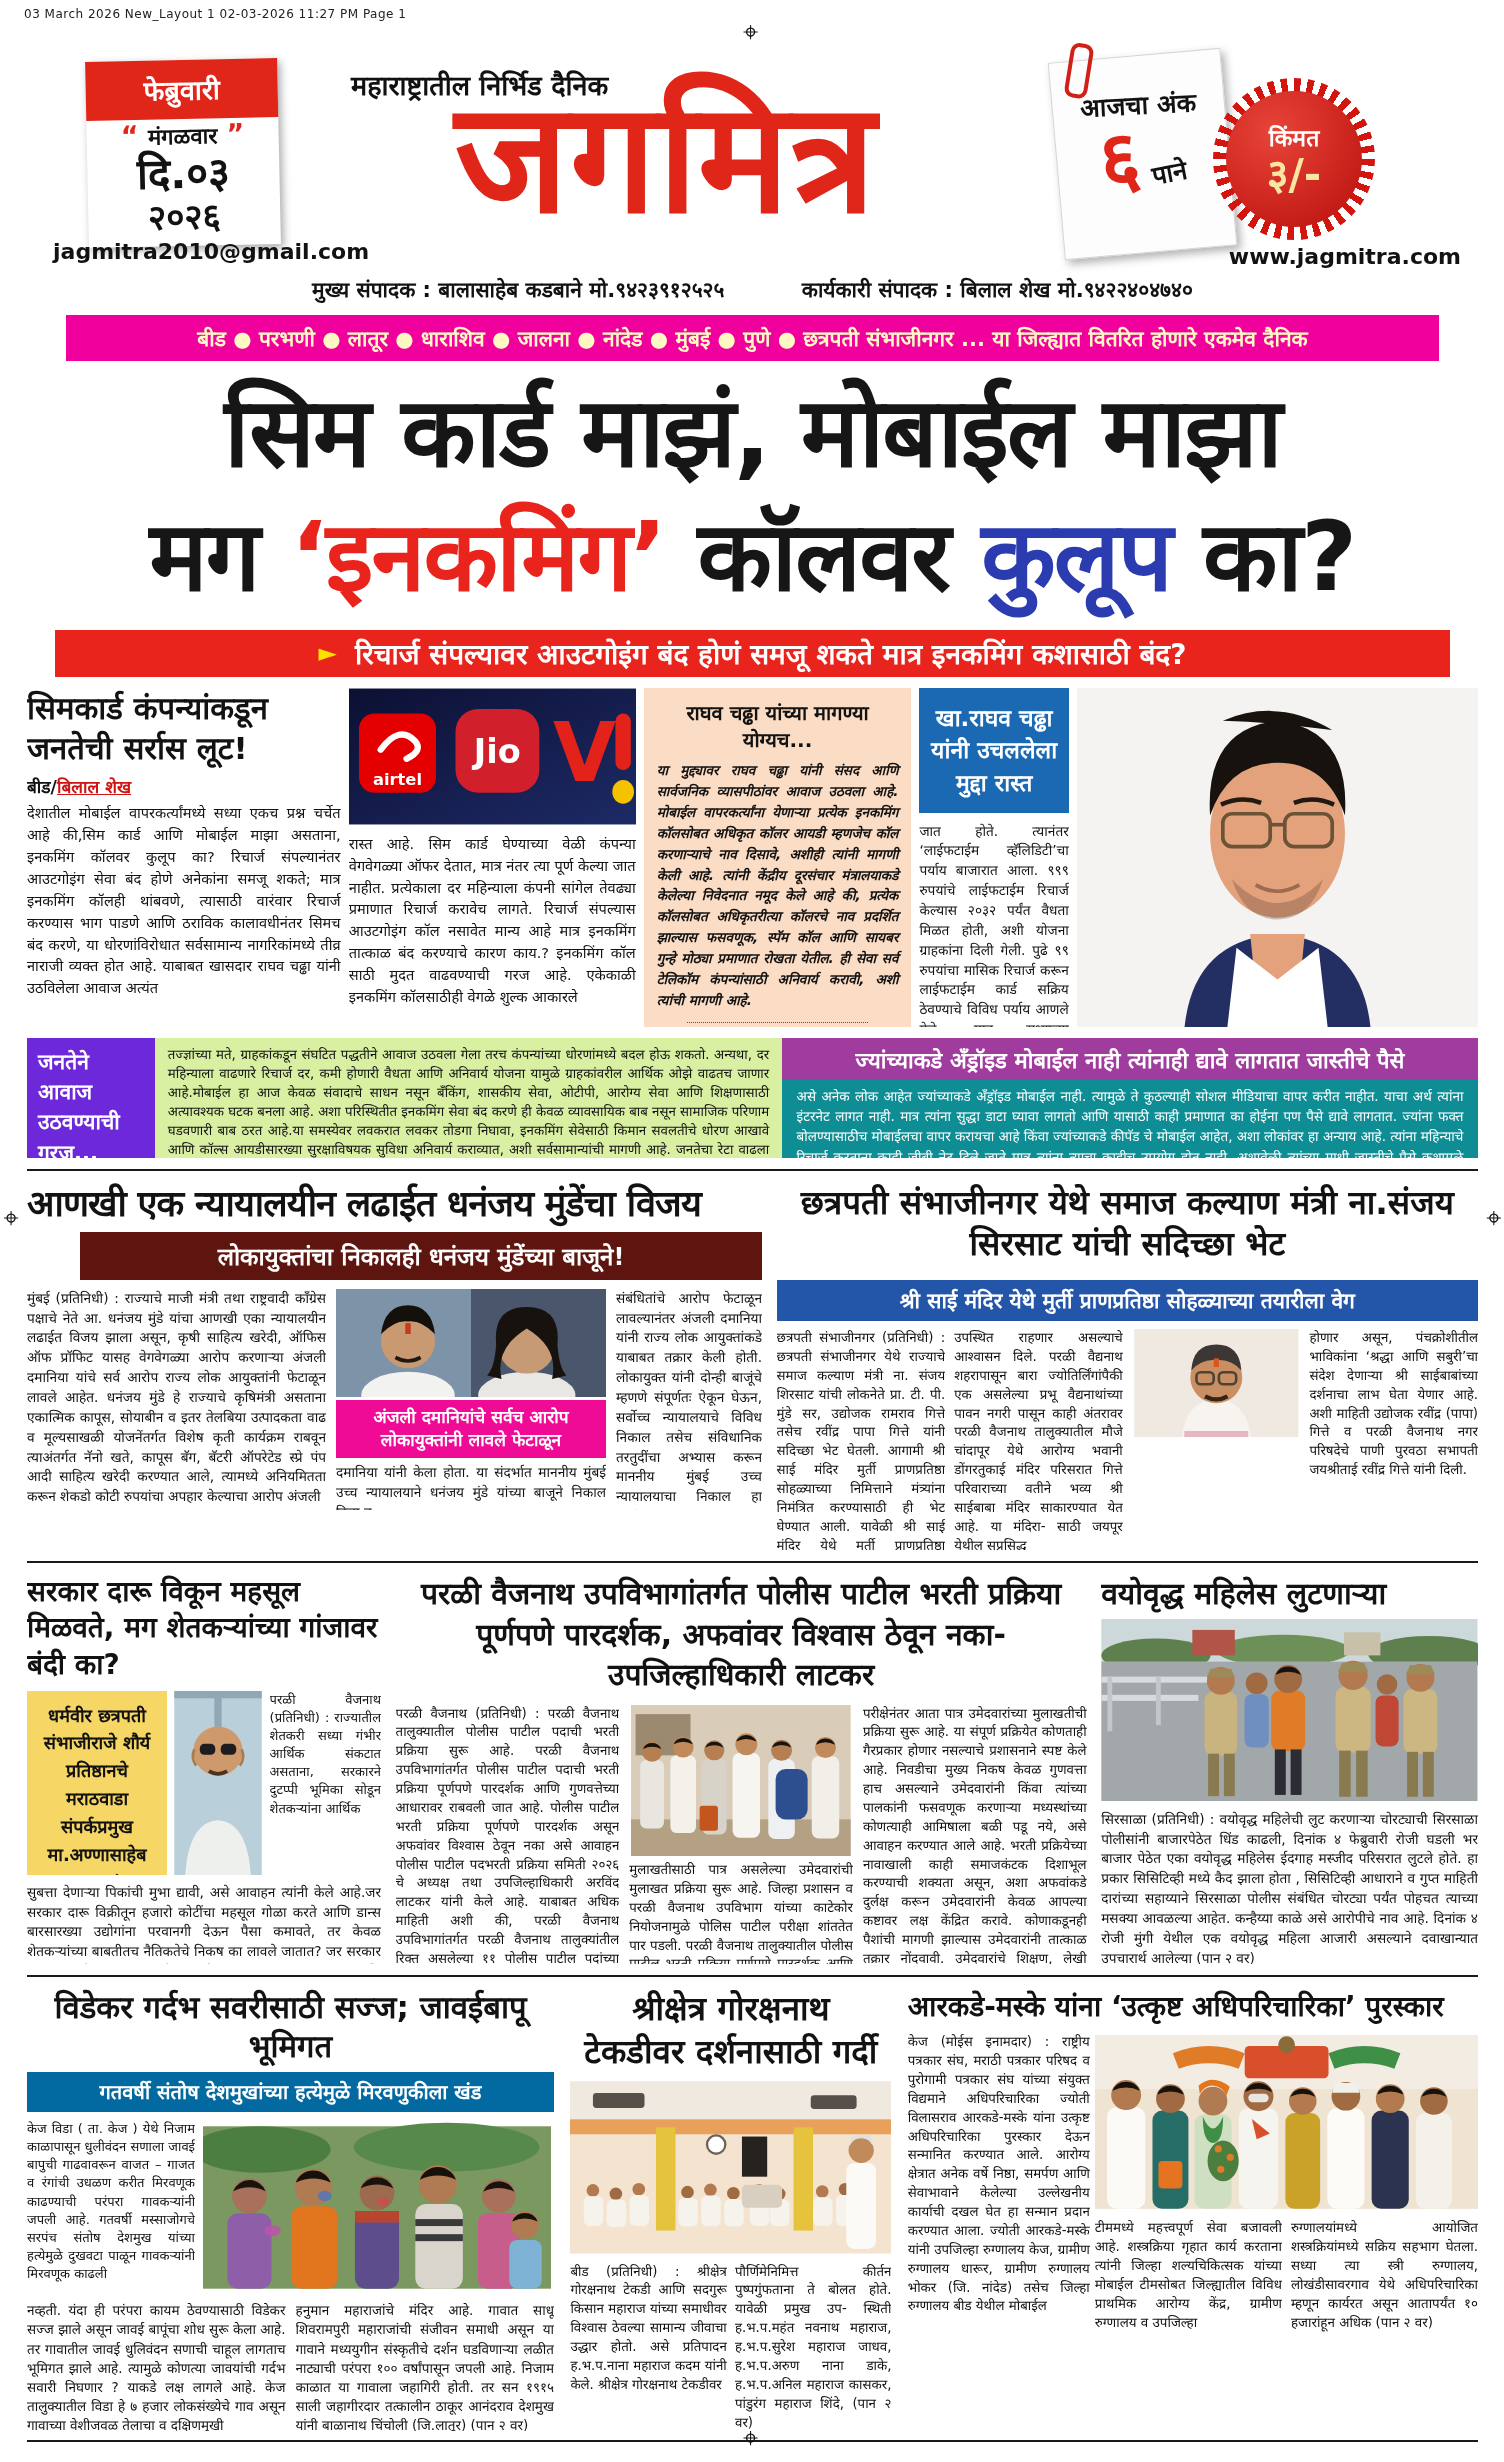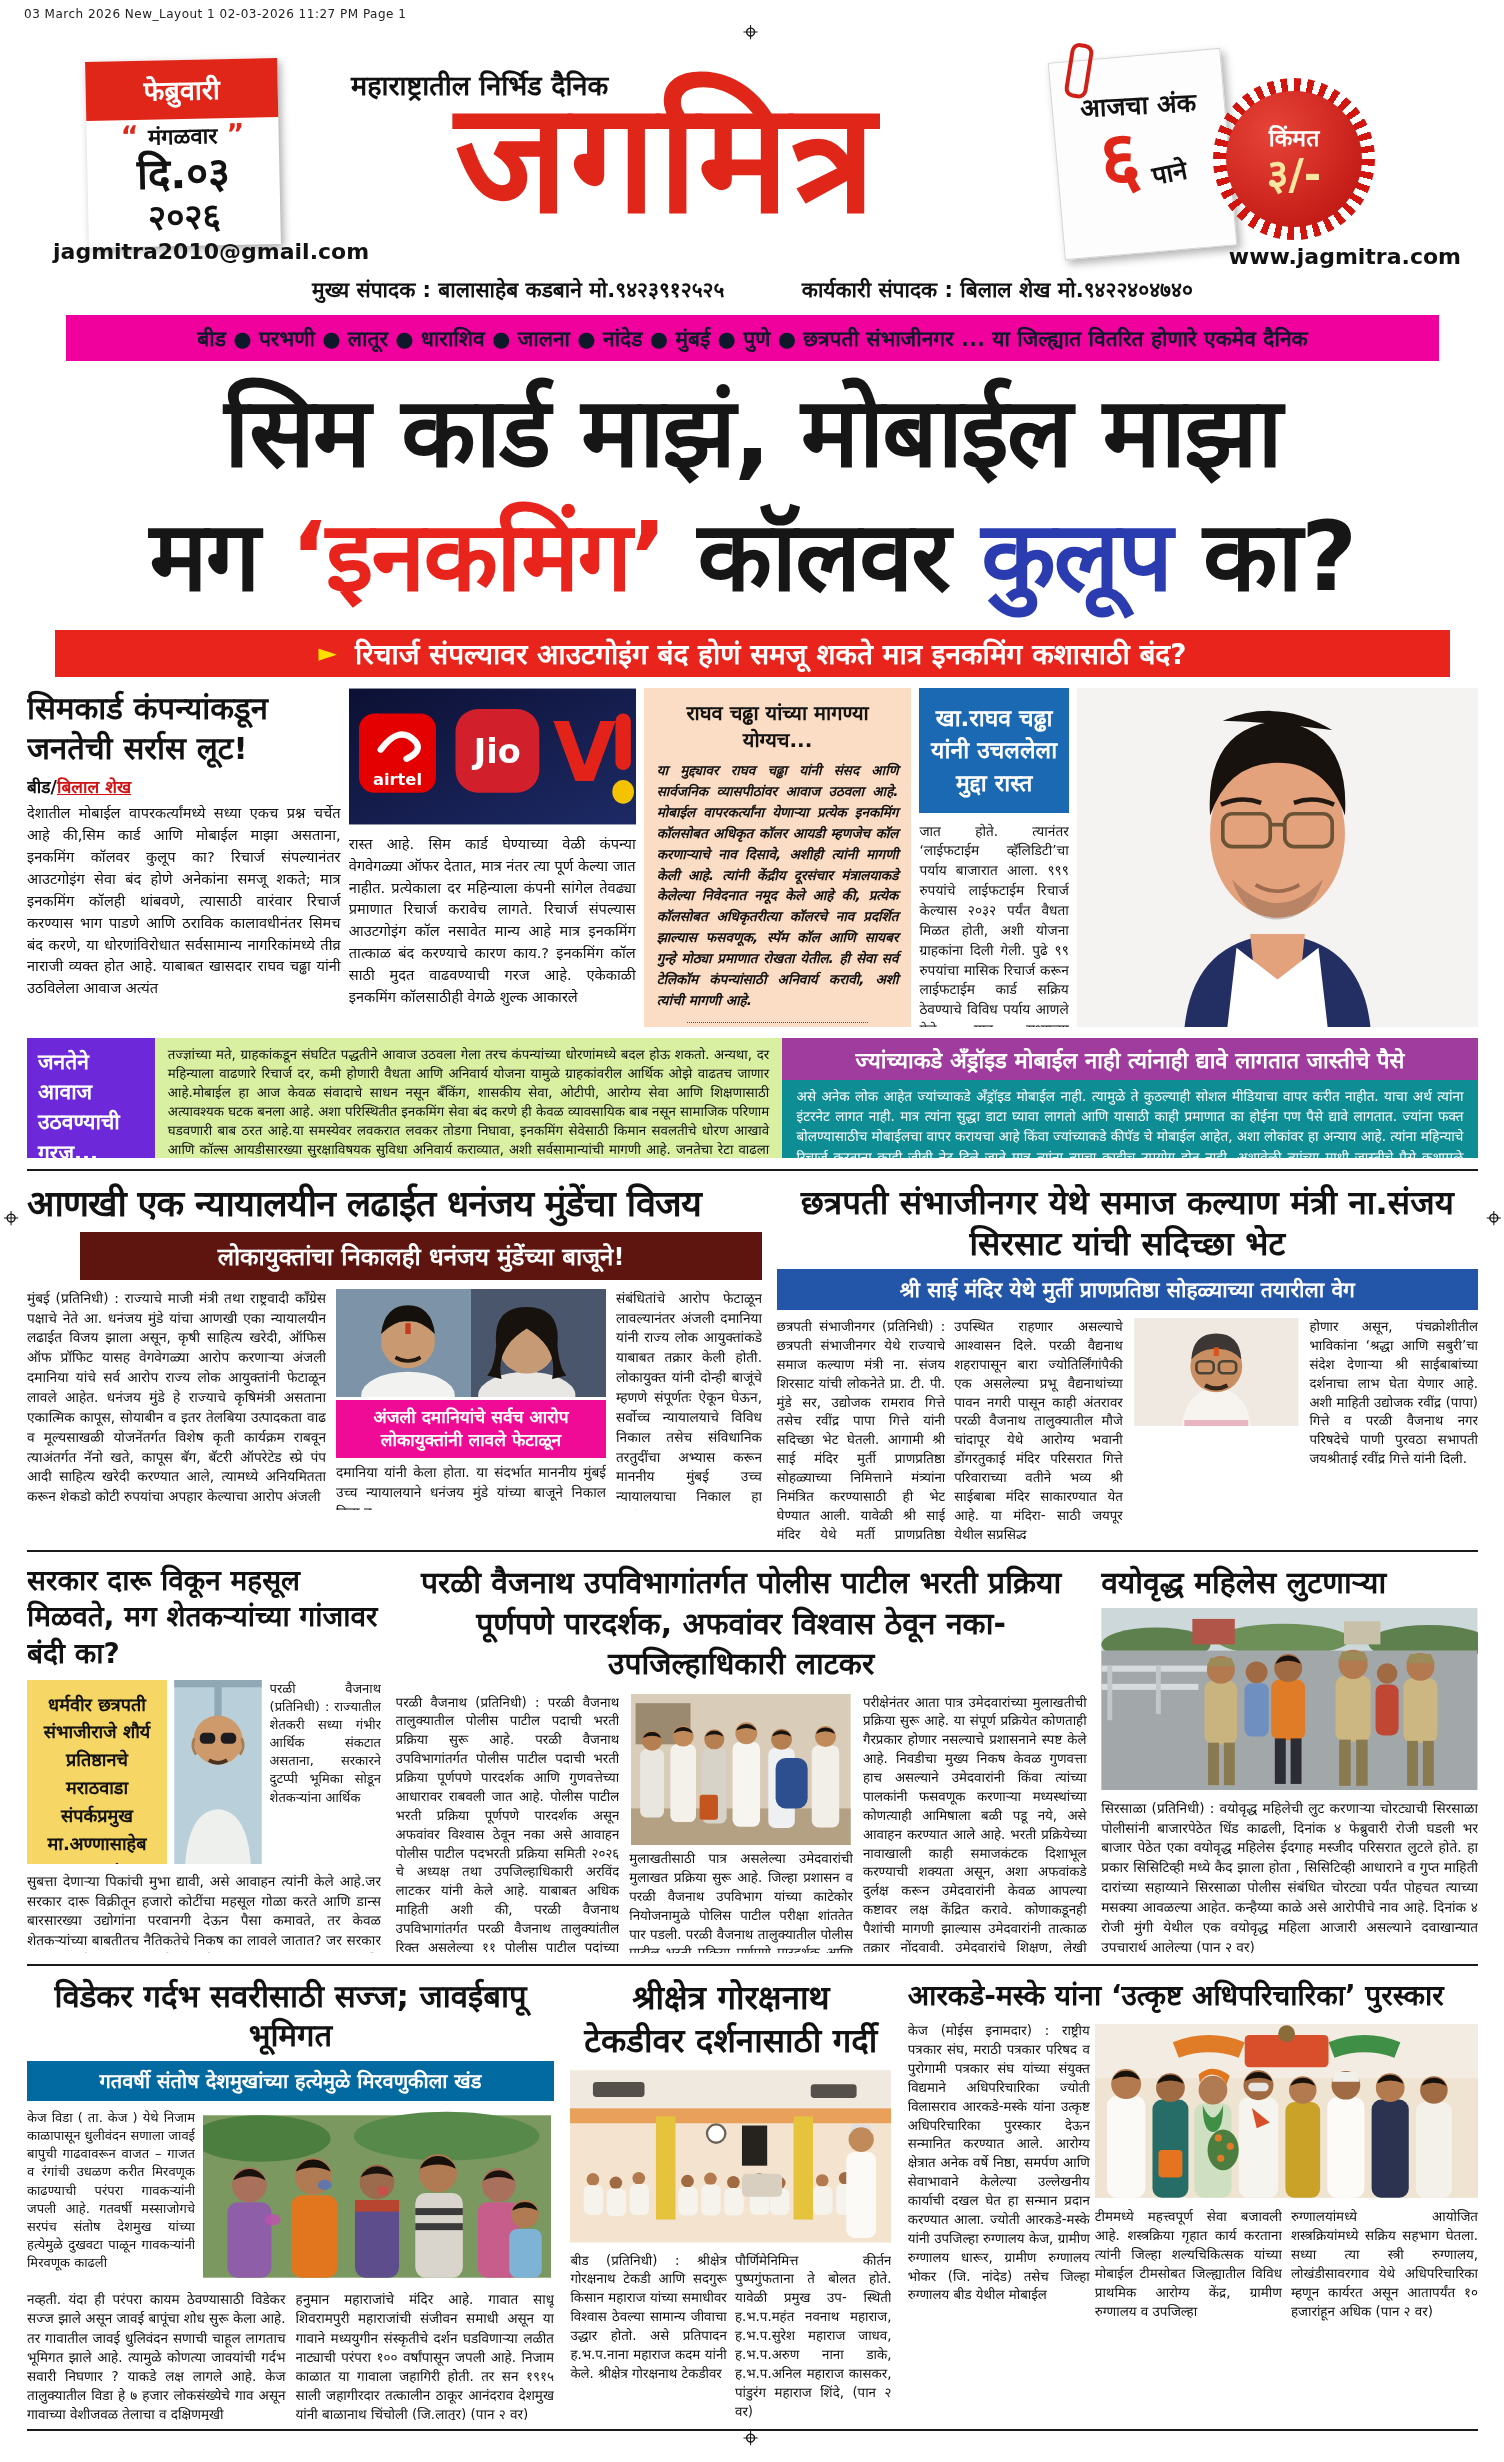--- a/index.html
+++ b/index.html
@@ -38,21 +38,21 @@
   .badge-in{position:absolute;left:12.8px;top:12.8px;right:12.8px;bottom:12.8px;border-radius:50%;
             background:radial-gradient(circle at 35% 30%,#e84438,#b80f0c);display:flex;flex-direction:column;
             align-items:center;justify-content:center;}
   .badge-l{color:#fff;font-size:23px;font-weight:bold;}
   .badge-v{color:#f9e6a0;font-size:42px;font-weight:bold;line-height:1.05;}
   .email{position:absolute;left:53px;top:239px;font-size:22px;font-weight:bold;}
   .website{position:absolute;right:44px;top:244px;font-size:22px;font-weight:bold;}
   .editors{position:absolute;left:0;right:0;top:275px;text-align:center;font-size:21px;font-weight:bold;}
   .editors span{margin:0 35px;}
   
-  .pinkstrip{margin:0 66px;height:46px;background:#f0009c;color:#0f172a;display:flex;align-items:center;
+  .pinkstrip{margin:0 66px;height:46px;background:#f0009c;color:#fef9c3;display:flex;align-items:center;
              justify-content:center;font-size:21px;font-weight:bold;}
   .mainhead{text-align:center;padding-top:14.6px;}
   .mh1{font-size:97px;font-weight:bold;letter-spacing:-1.8px;line-height:1.18;color:#161616;}
   .mh2{font-size:97px;font-weight:bold;letter-spacing:-1.8px;line-height:1.25;margin-top:5.5px;color:#161616;}
   .mh-red{color:#e8241c;}
   .mh-blue{color:#2b3cb0;}
   .redstrip{margin:12.8px 55px 0;height:47px;background:#e8241c;display:flex;align-items:center;
             justify-content:center;gap:18px;color:#fff;font-size:28px;font-weight:bold;}
   .arrow{color:#ffe000;font-size:24px;}
   
@@ -91,21 +91,21 @@
           text-align:center;padding:7.3px 0;}
   .munde-body{display:flex;gap:10px;margin-top:9px;height:221px;}
   .munde-c1{width:299px;}
   .munde-c2{width:270px;}
   .pinkcap{background:#ef0b96;color:#fff;font-weight:bold;font-size:17.3px;text-align:center;
            padding:5.5px 1.8px;line-height:1.35;margin-top:3.6px;}
   .munde-c3{flex:1;}
   .sirsat{flex:1;}
   .sirsat-h1{font-size:33px;font-weight:bold;line-height:1.25;text-align:center;}
   .bluestrip{background:#2356a8;color:#fff;font-size:21px;font-weight:bold;text-align:center;
-             padding:6.4px 0;margin-top:5px;}
+             padding:6.4px 0;margin-top:16px;}
   .sirsat-body{display:flex;gap:9px;margin-top:8.2px;height:221px;}
   .sirsat-body .c{flex:1;font-size:13.3px;line-height:1.42;}
   
   .row3{margin:3.6px 27px 0;display:flex;gap:14.6px;height:390px;}
   .liquor{width:354px;}
   .liquor-h1{font-size:28px;font-weight:bold;line-height:1.3;}
   .liquor-mid{display:flex;gap:7.3px;margin-top:7.3px;height:184px;}
   .yellowbox{width:140px;background:#f6d664;font-size:18px;font-weight:bold;text-align:center;
              padding:11px 7.3px;line-height:1.55;box-sizing:border-box;}
   .liquor-side{flex:1;font-size:13px;line-height:1.4;}

